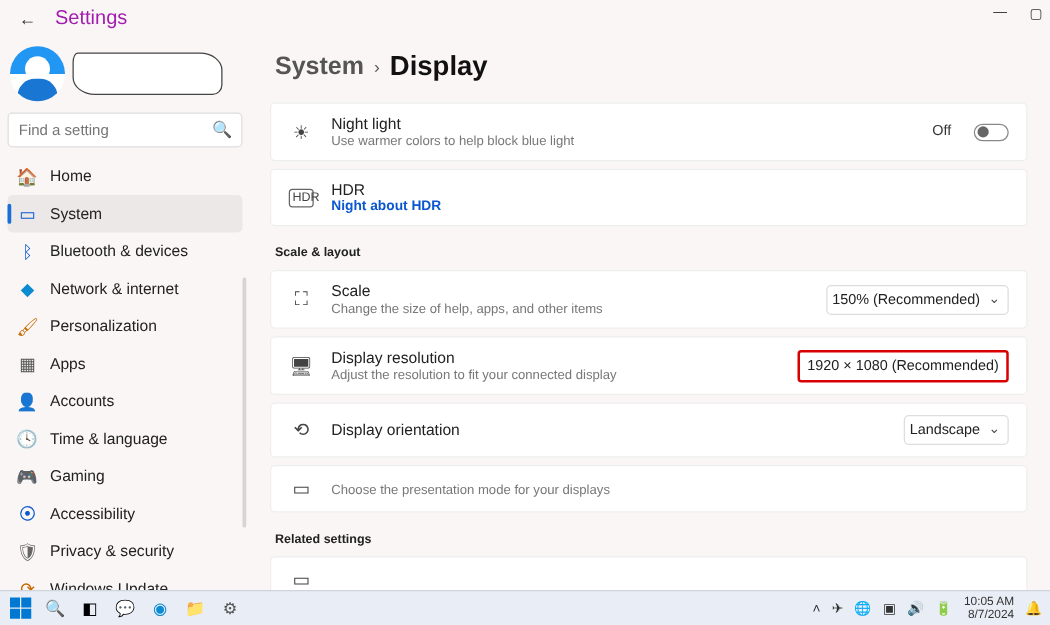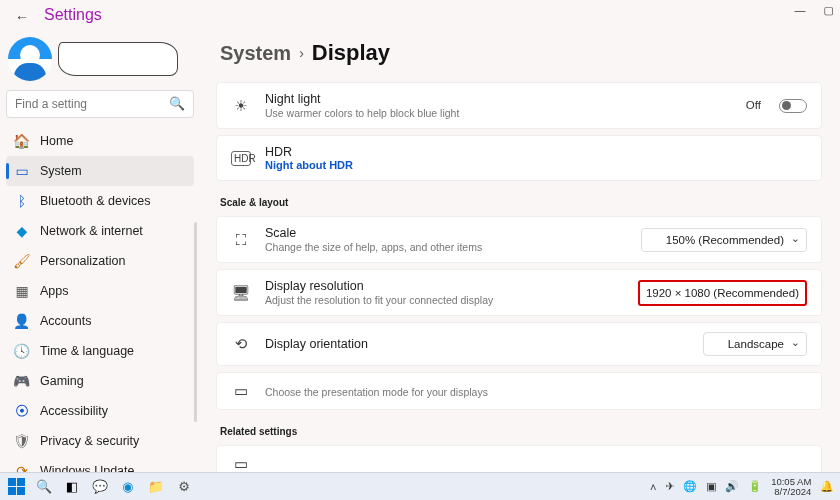--- a/index.html
+++ b/index.html
@@ -34,21 +34,21 @@
 .card{background:#fff;border:1px solid #eee;border-radius:4px;margin-bottom:6px;padding:9px 14px;display:flex;align-items:center;gap:14px}
 .card-ico{width:20px;text-align:center;font-size:15px;color:#444}
 .card-body{flex:1}
 .card-title{font-size:12.5px;color:#222}
 .card-sub{font-size:10.5px;color:#777;margin-top:1px}
 .card-link{font-size:11px;color:#0b57d0;font-weight:600}
 .section-h{font-size:10px;font-weight:700;color:#222;margin:16px 0 8px 4px}
 .toggle-wrap{display:flex;align-items:flex-start;gap:18px;font-size:11.5px;color:#333}
 .toggle{width:28px;height:14px;border:1px solid #888;border-radius:8px;position:relative;background:#fff}
 .toggle::after{content:"";position:absolute;left:2px;top:1.5px;width:9px;height:9px;border-radius:50%;background:#666}
-.dropdown{border:1px solid #ddd;border-radius:4px;padding:5px 22px 5px 24px;font-size:11.5px;background:#fff;position:relative;color:#222;cursor:pointer}
+.dropdown{border:1px solid #ddd;border-radius:4px;padding:5px 22px 5px 4px;font-size:11.5px;background:#fff;position:relative;color:#222;cursor:pointer}
 .dropdown::after{content:"⌄";position:absolute;right:6px;top:3px;font-size:11px;color:#444}
 .hl{border:2.5px solid #d80000;border-radius:3px;padding:5px 6px;font-size:11.5px;background:#fff;color:#222}
 .taskbar{position:absolute;left:0;right:0;bottom:0;height:28px;background:#e9edf5;border-top:1px solid #d0d4dc;display:flex;align-items:center;padding:0 6px;gap:8px}
 .tb-ico{width:20px;height:20px;display:flex;align-items:center;justify-content:center;font-size:13px;cursor:pointer}
 .tb-spacer{flex:1}
 .tray{display:flex;align-items:center;gap:9px;font-size:11px;color:#333}
 .tray .clock{text-align:right;line-height:1;font-size:9.5px}
 .win-logo{display:grid;grid-template-columns:8px 8px;grid-template-rows:8px 8px;gap:1px}
 .win-logo span{background:#0078d4}
 </style>

